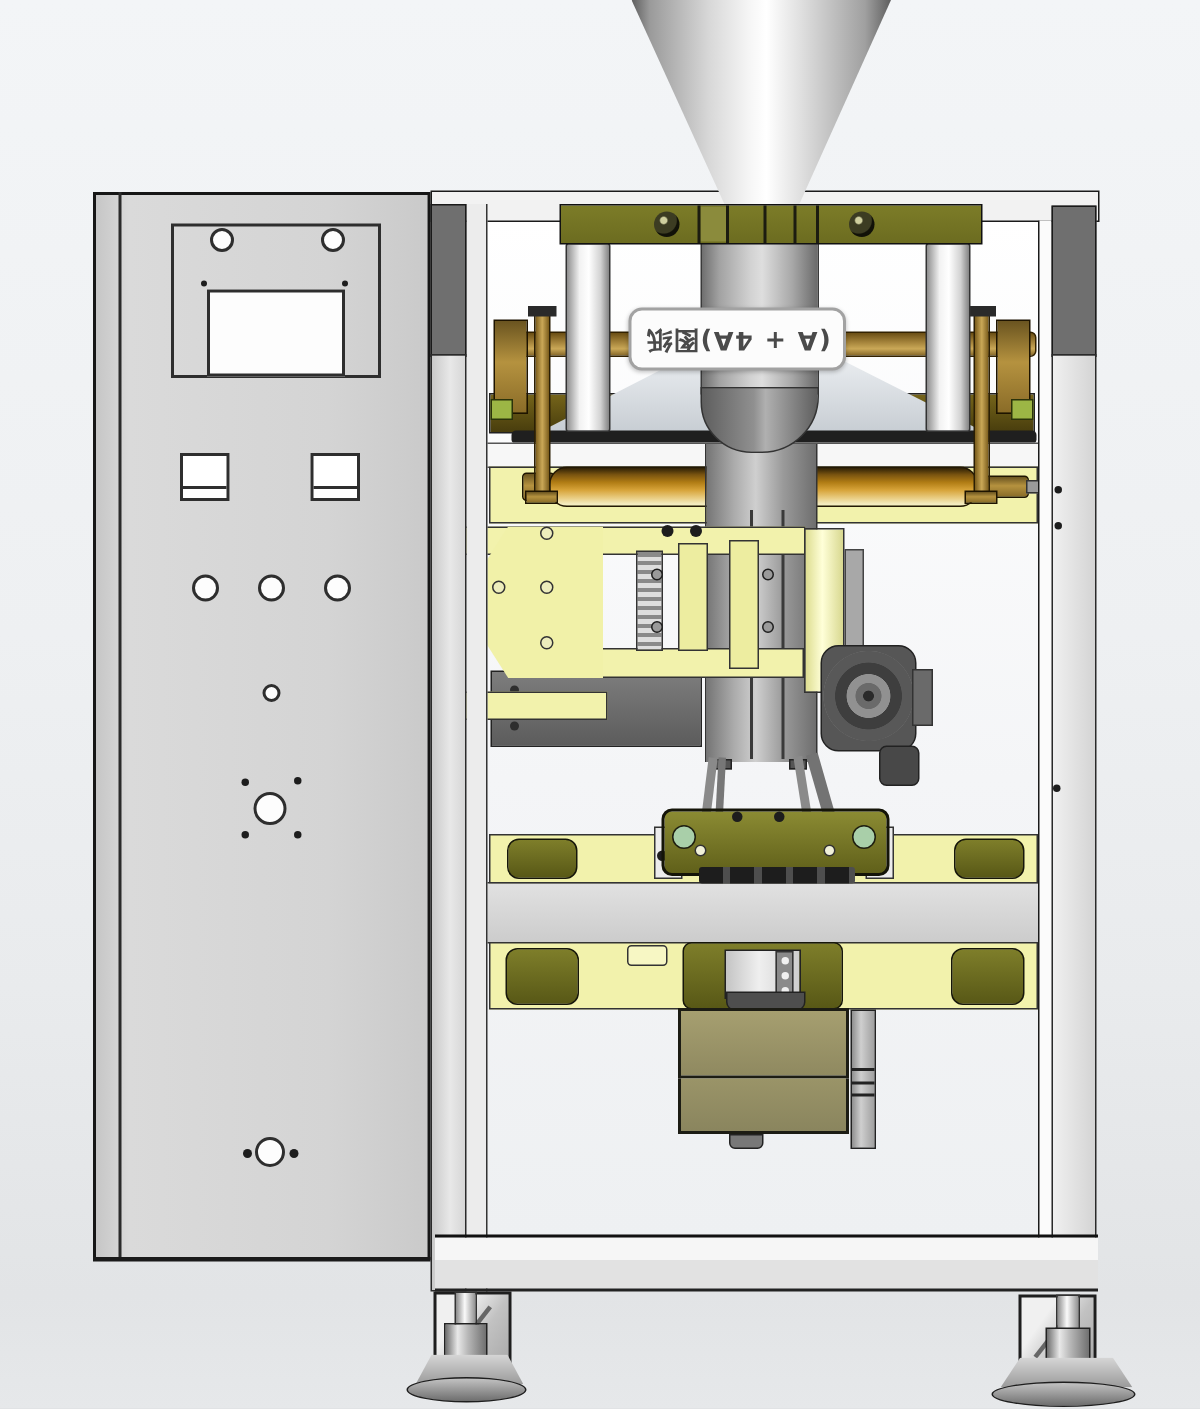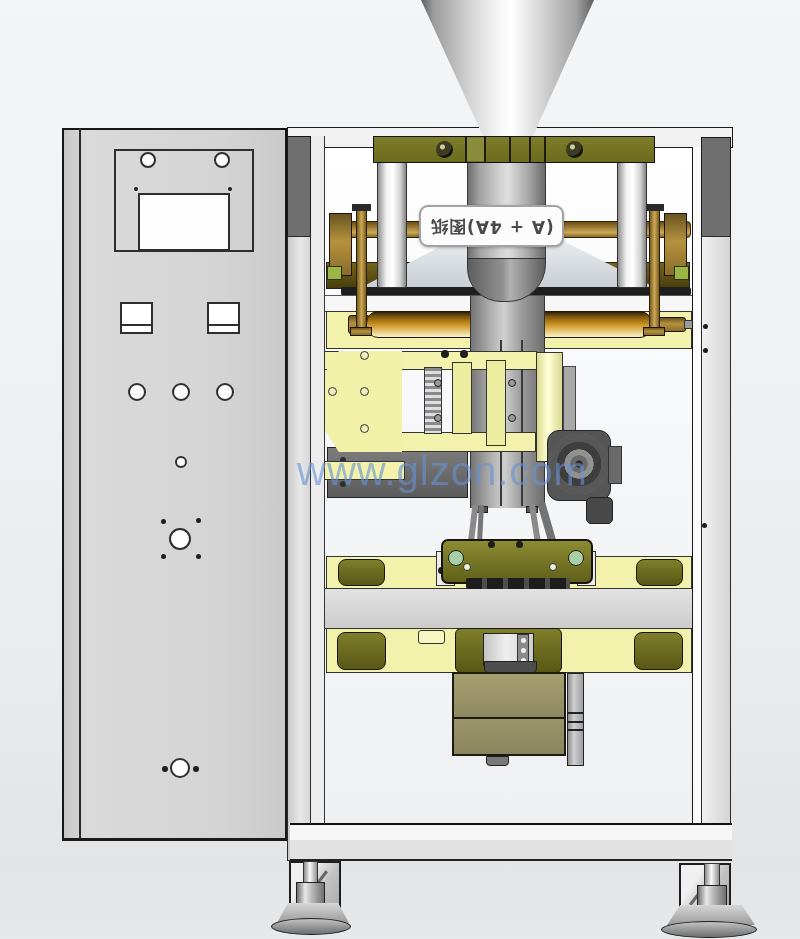--- a/index.html
+++ b/index.html
@@ -218,15 +218,14 @@
   <div class="abs dot" style="left:161px;top:554px;width:5px;height:5px;"></div>
   <div class="abs dot" style="left:196px;top:554px;width:5px;height:5px;"></div>
   <div class="abs circ" style="left:170px;top:758px;width:20px;height:20px;border-width:2.5px;"></div>
   <div class="abs dot" style="left:162px;top:766px;width:6px;height:6px;"></div>
   <div class="abs dot" style="left:193px;top:766px;width:6px;height:6px;"></div>
 
   <div class="abs viewlabel" style="left:419px;top:205px;width:145px;height:42px;">
     <span>(A + 4A)图纸</span>
   </div>
 
-  <div class="abs watermark" style="left:297px;top:449px;">www.glzon.com</div>
 
 </div>
 
 </body></html>

